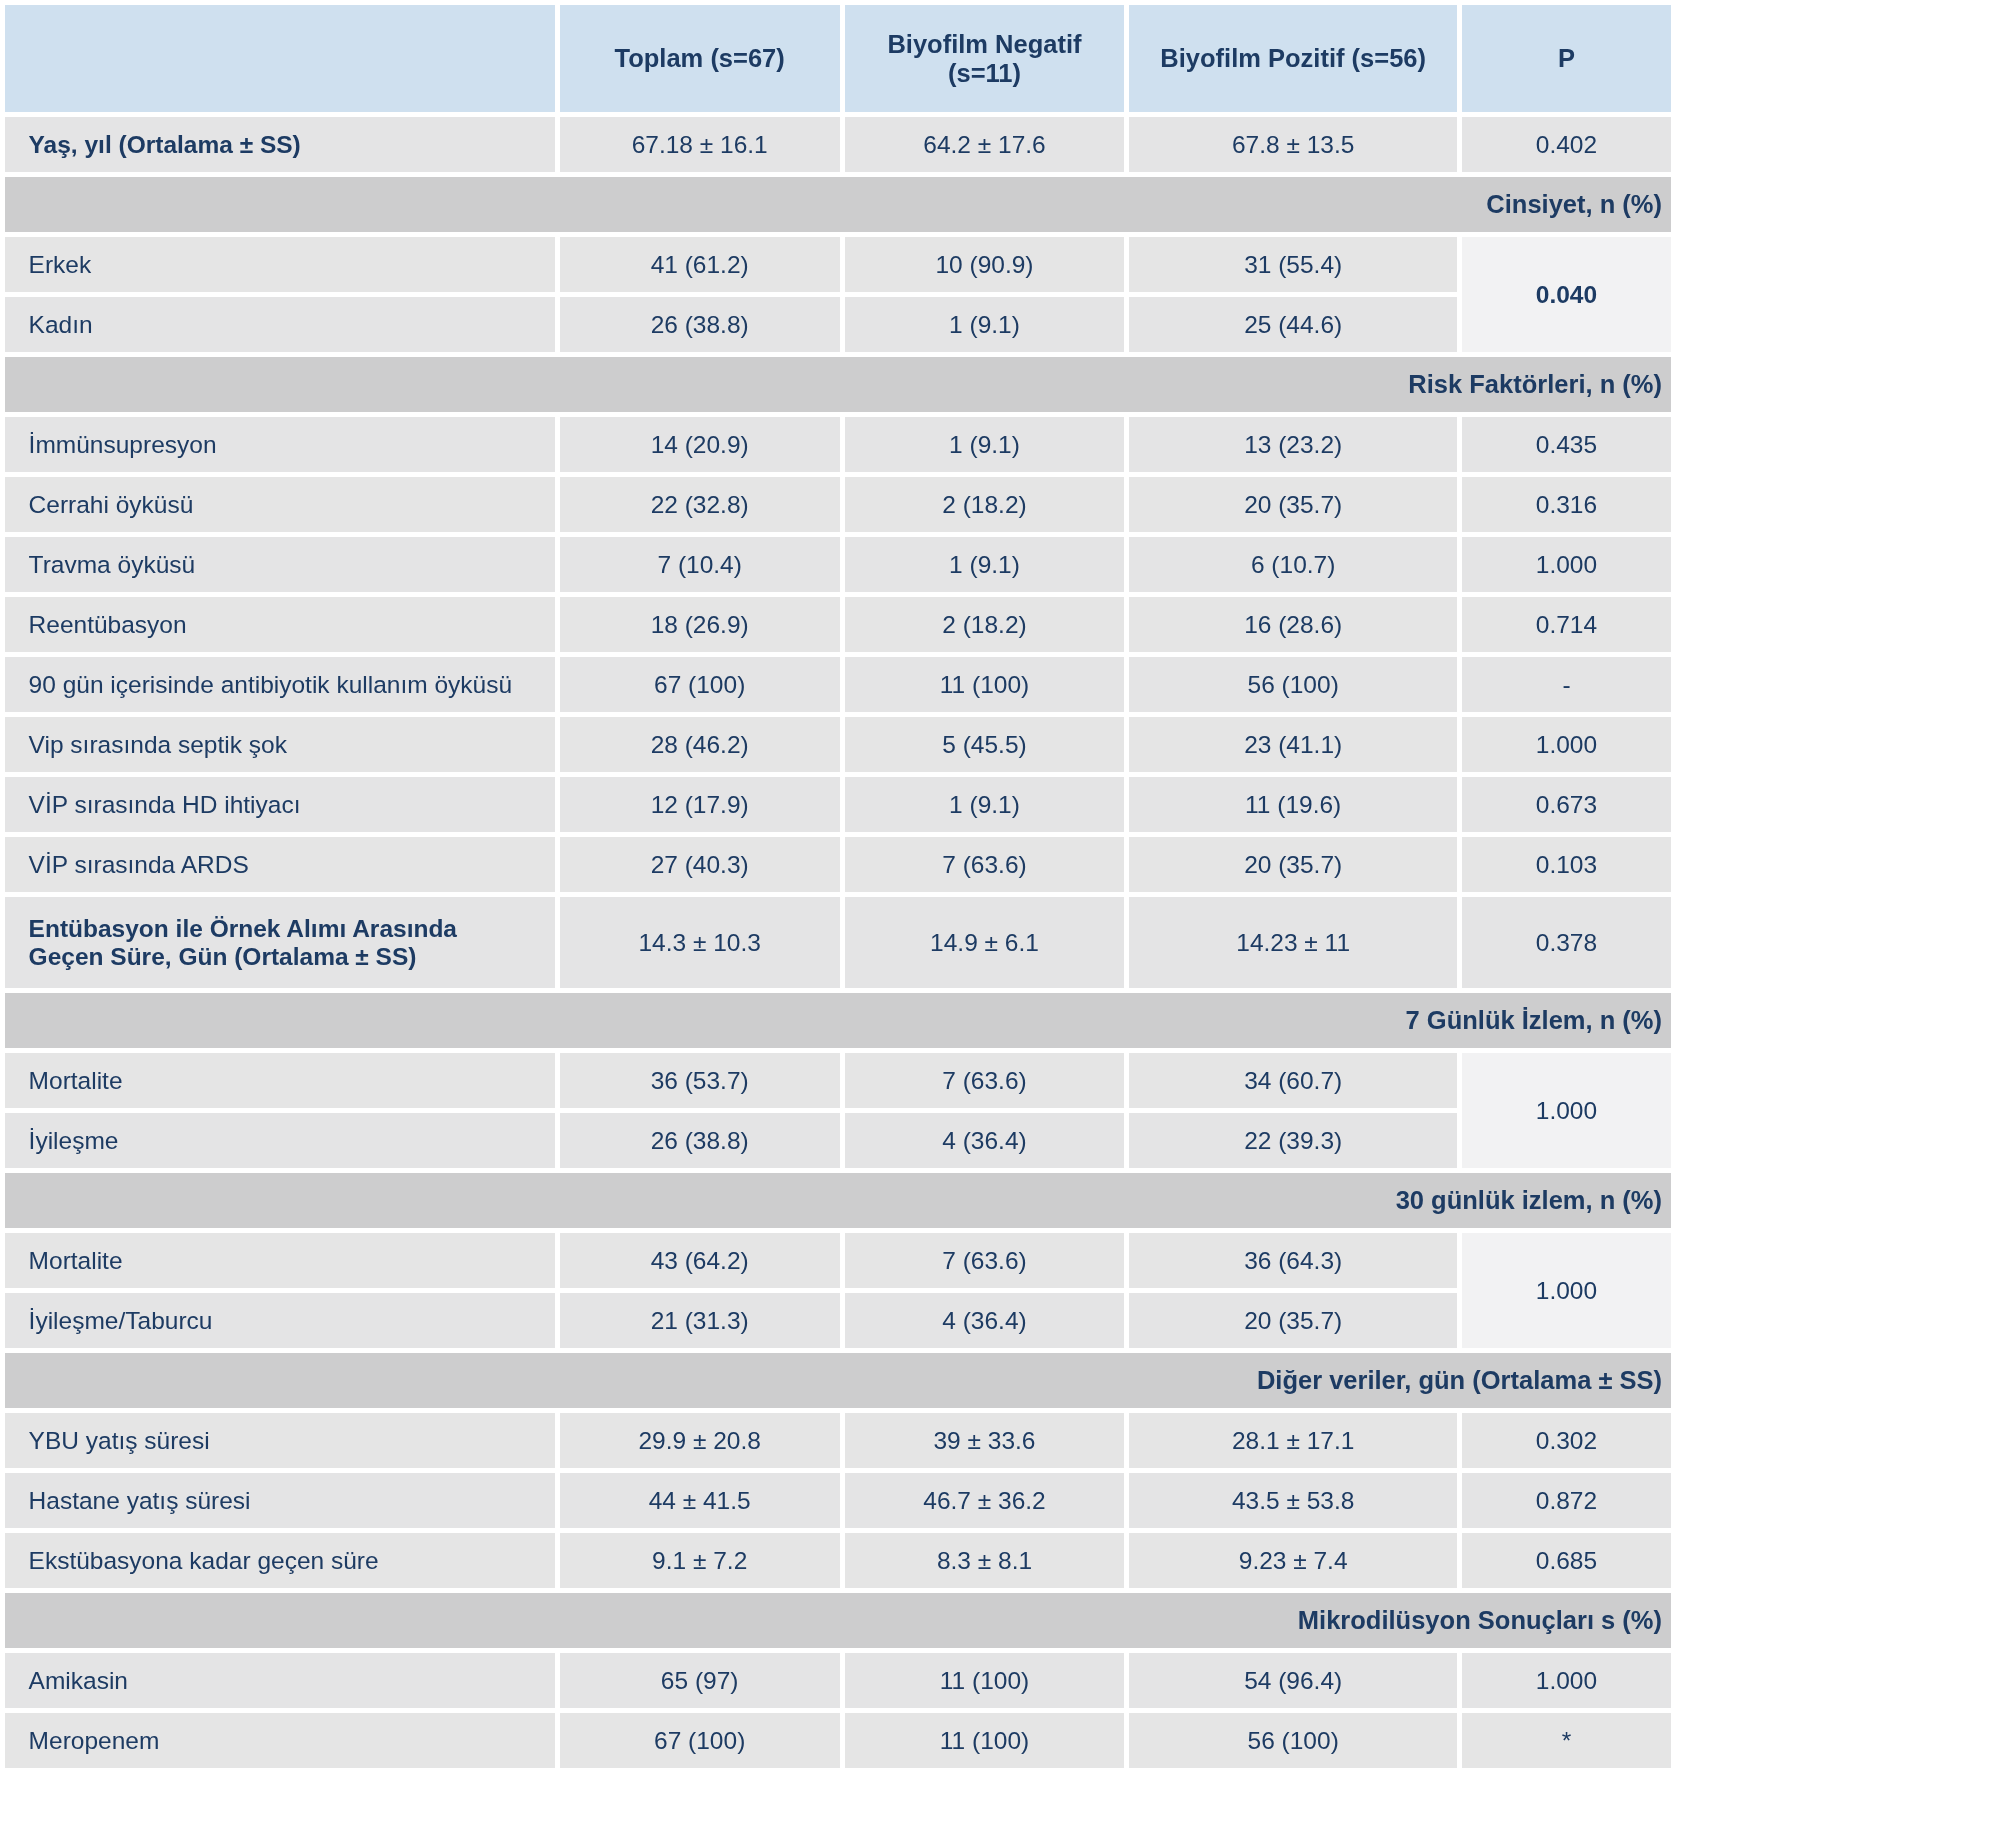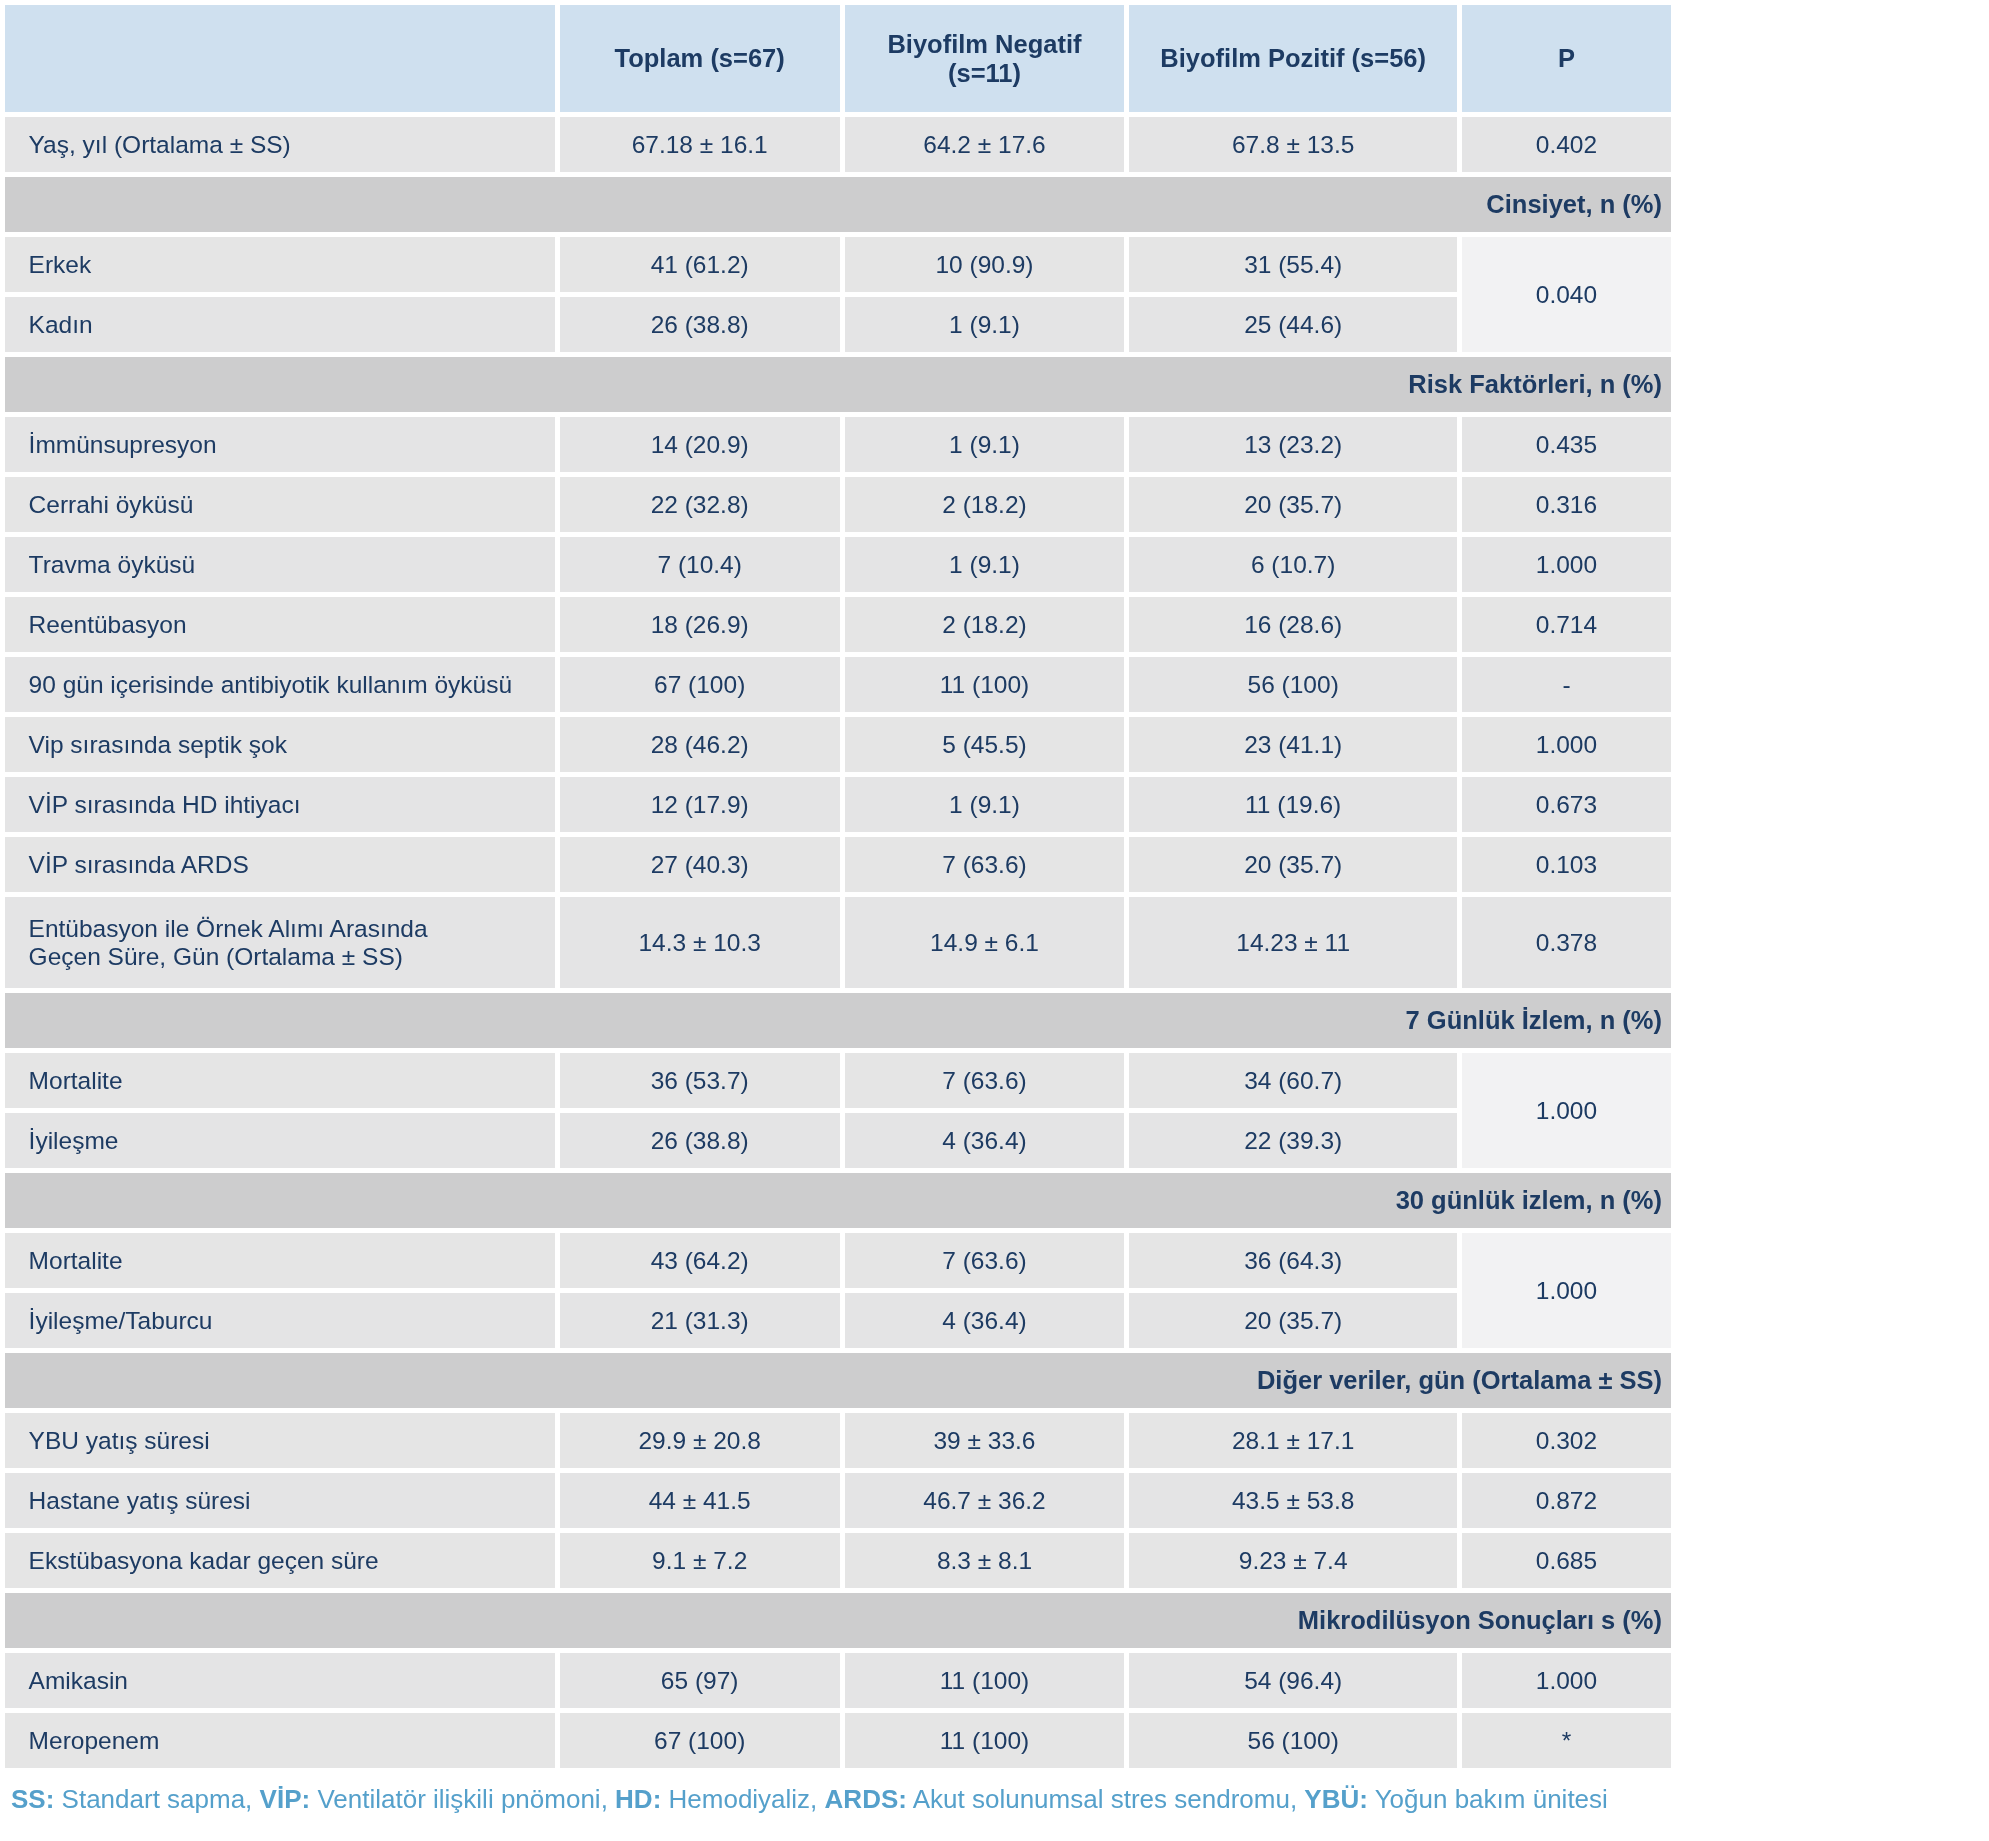--- a/index.html
+++ b/index.html
@@ -12,21 +12,21 @@
   col.c-pos{width:19.9%;}
   col.c-p{width:12.7%;}
   th{background:#cfe0ef;color:#1d3b63;font-weight:bold;font-size:25.5px;height:107px;text-align:center;vertical-align:middle;padding:0 7.3px;}
   th.corner{}
   td{color:#1d3b63;font-size:24.5px;vertical-align:middle;height:55px;padding:0 9px;}
   tr.sec td{background:#cdcdce;font-weight:bold;font-size:25.5px;text-align:right;padding-left:23.6px;}
   td.lbl{text-align:left;padding-left:23.6px;white-space:pre-line;}
   td.val, td.pv{text-align:center;}
   tr.light td{background:#e5e5e5;}
   tr.dark td{background:#e4e4e5;}
-  td.bold{font-weight:normal;}
+  td.bold{font-weight:bold;}
   tr.tall td{height:91px;}
   td.pspan{background:#f2f2f3 !important;}
   .footnote{margin:9px 0 0 11px;font-size:26px;color:#55a0cb;line-height:1.35;padding-bottom:12.7px;}
   .footnote b{color:#55a0cb;font-weight:bold;}
 </style>
 </head>
 <body>
 
 <div class="wrap">
   <table>
@@ -206,17 +206,14 @@
         <tr class="light">
           <td class="lbl">Meropenem</td>
           <td class="val">67 (100)</td>
           <td class="val">11 (100)</td>
           <td class="val">56 (100)</td>
           <td class="pv">*</td>
         </tr>
       </tbody>
   </table>
 
-  <div class="footnote">
-    <b>SS:</b><span> Standart sapma, </span><b>VİP:</b><span> Ventilatör ilişkili pnömoni, </span><b>HD:</b><span> Hemodiyaliz, </span><b>ARDS:</b><span> Akut solunumsal stres sendromu, </span><b>YBÜ:</b><span> Yoğun bakım ünitesi</span>
-  </div>
 </div>
 
 
 </body></html>

